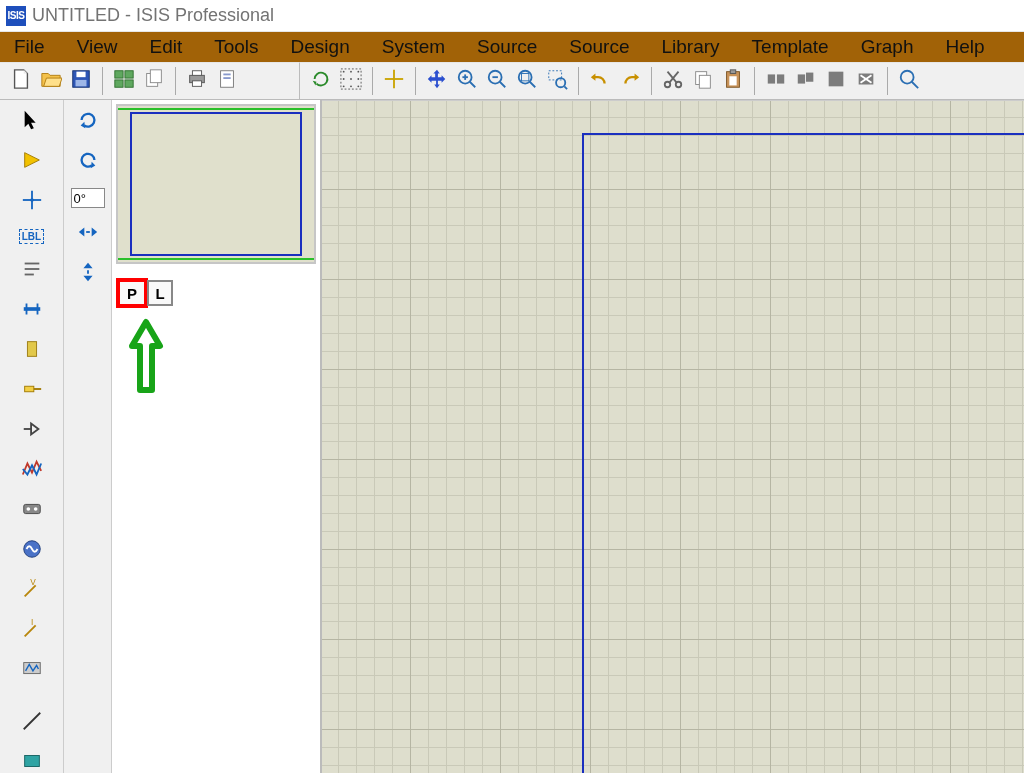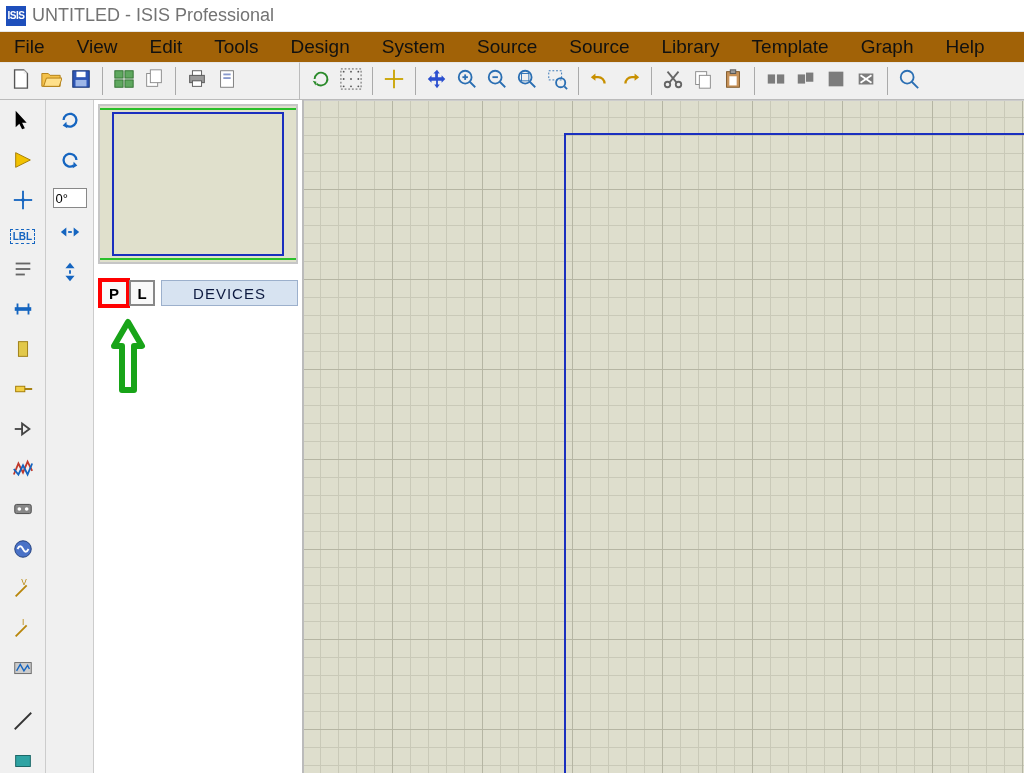--- a/index.html
+++ b/index.html
@@ -83,21 +83,21 @@
 
   
   .workspace {
     display: flex;
     height: calc(773px - 32px - 30px - 38px);
     background: #f0f0f0;
   }
 
   
   .vtoolbar {
-    width: 46px;
+    width: 64px;
     background: #f0f0f0;
     border-right: 1px solid #ccc;
     display: flex;
     flex-direction: column;
     align-items: center;
     padding-top: 8px;
     gap: 12px;
   }
   .vtoolbar .vbtn {
     width: 28px; height: 28px;
@@ -645,21 +645,20 @@
     </div>
   </div>
 
   <div class="preview-col">
     <div class="overview">
       <div class="sheet-border"></div>
     </div>
     <div class="device-header">
       <div class="pl-btn p-btn-highlight">P</div>
       <div class="pl-btn">L</div>
-      <div class="devices-tab">DEVICES</div>
     </div>
     <div class="arrow-annotation">
       <svg width="40" height="80" viewBox="0 0 40 80">
         <path d="M20 4 L34 28 L26 28 L26 72 L14 72 L14 28 L6 28 Z" fill="none" stroke="#18a418" stroke-width="6" stroke-linejoin="round"></path>
       </svg>
     </div>
     <div style="flex:1;background:#fff;"></div>
   </div>
 
   <div class="canvas-area">

